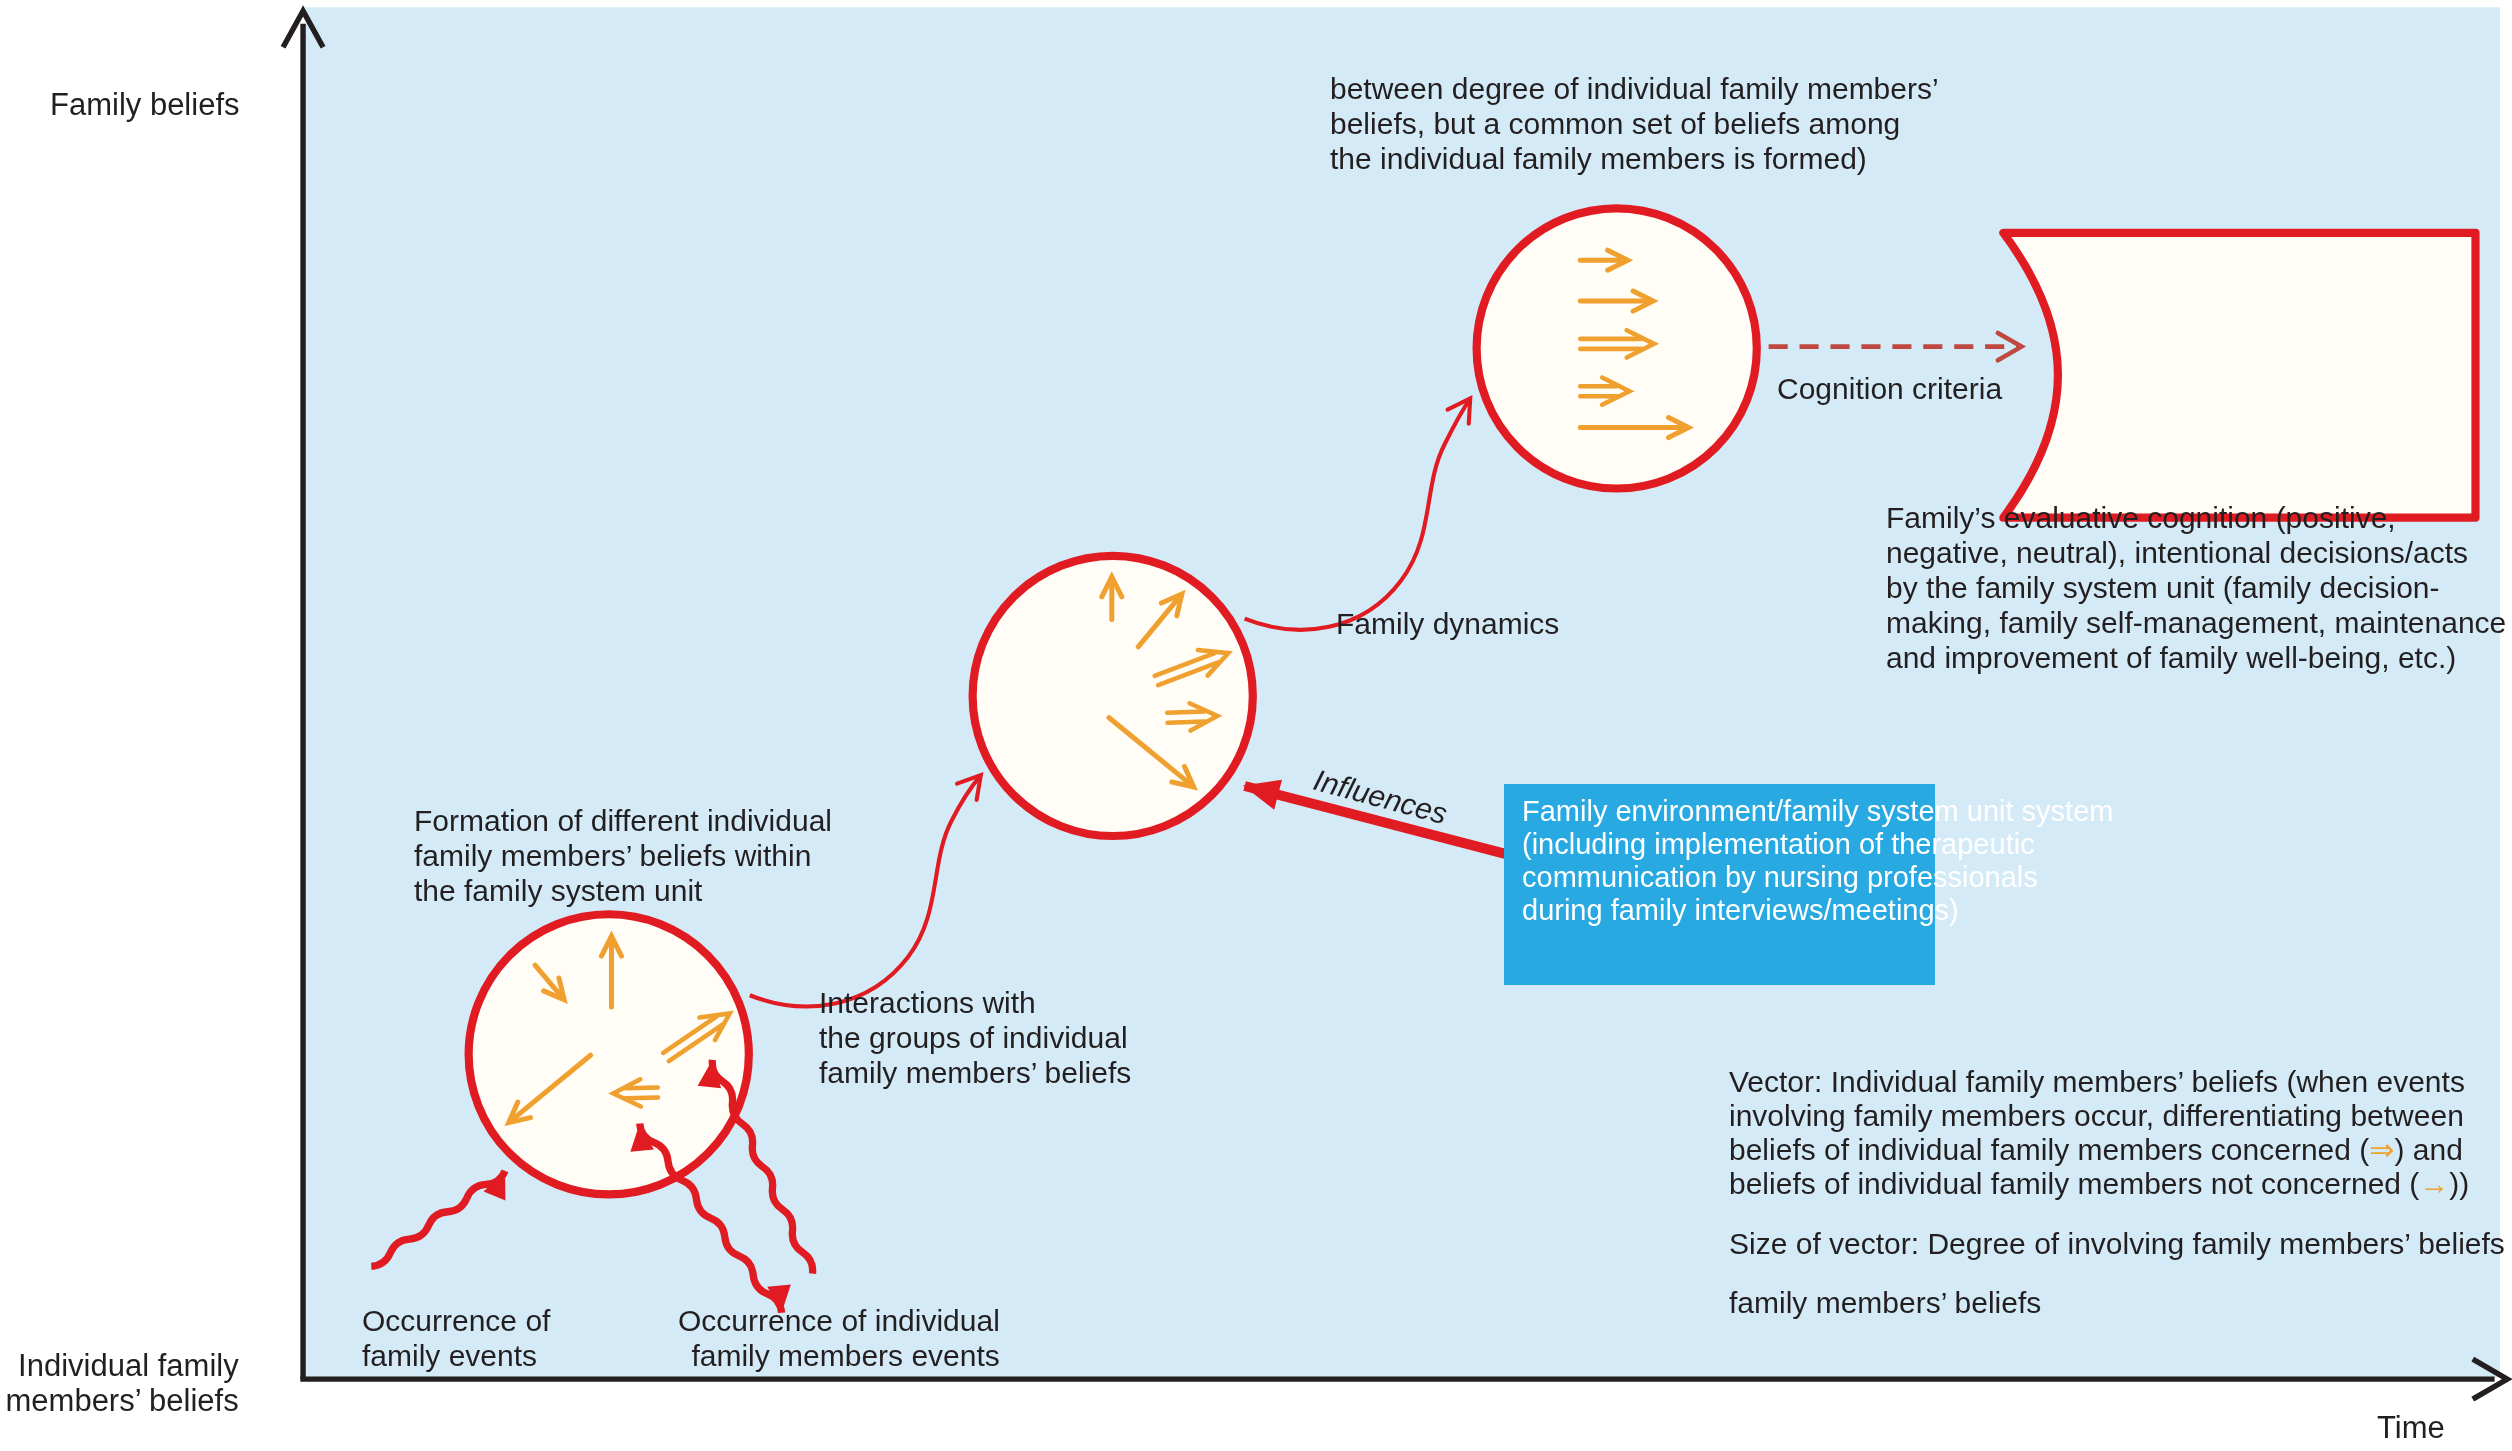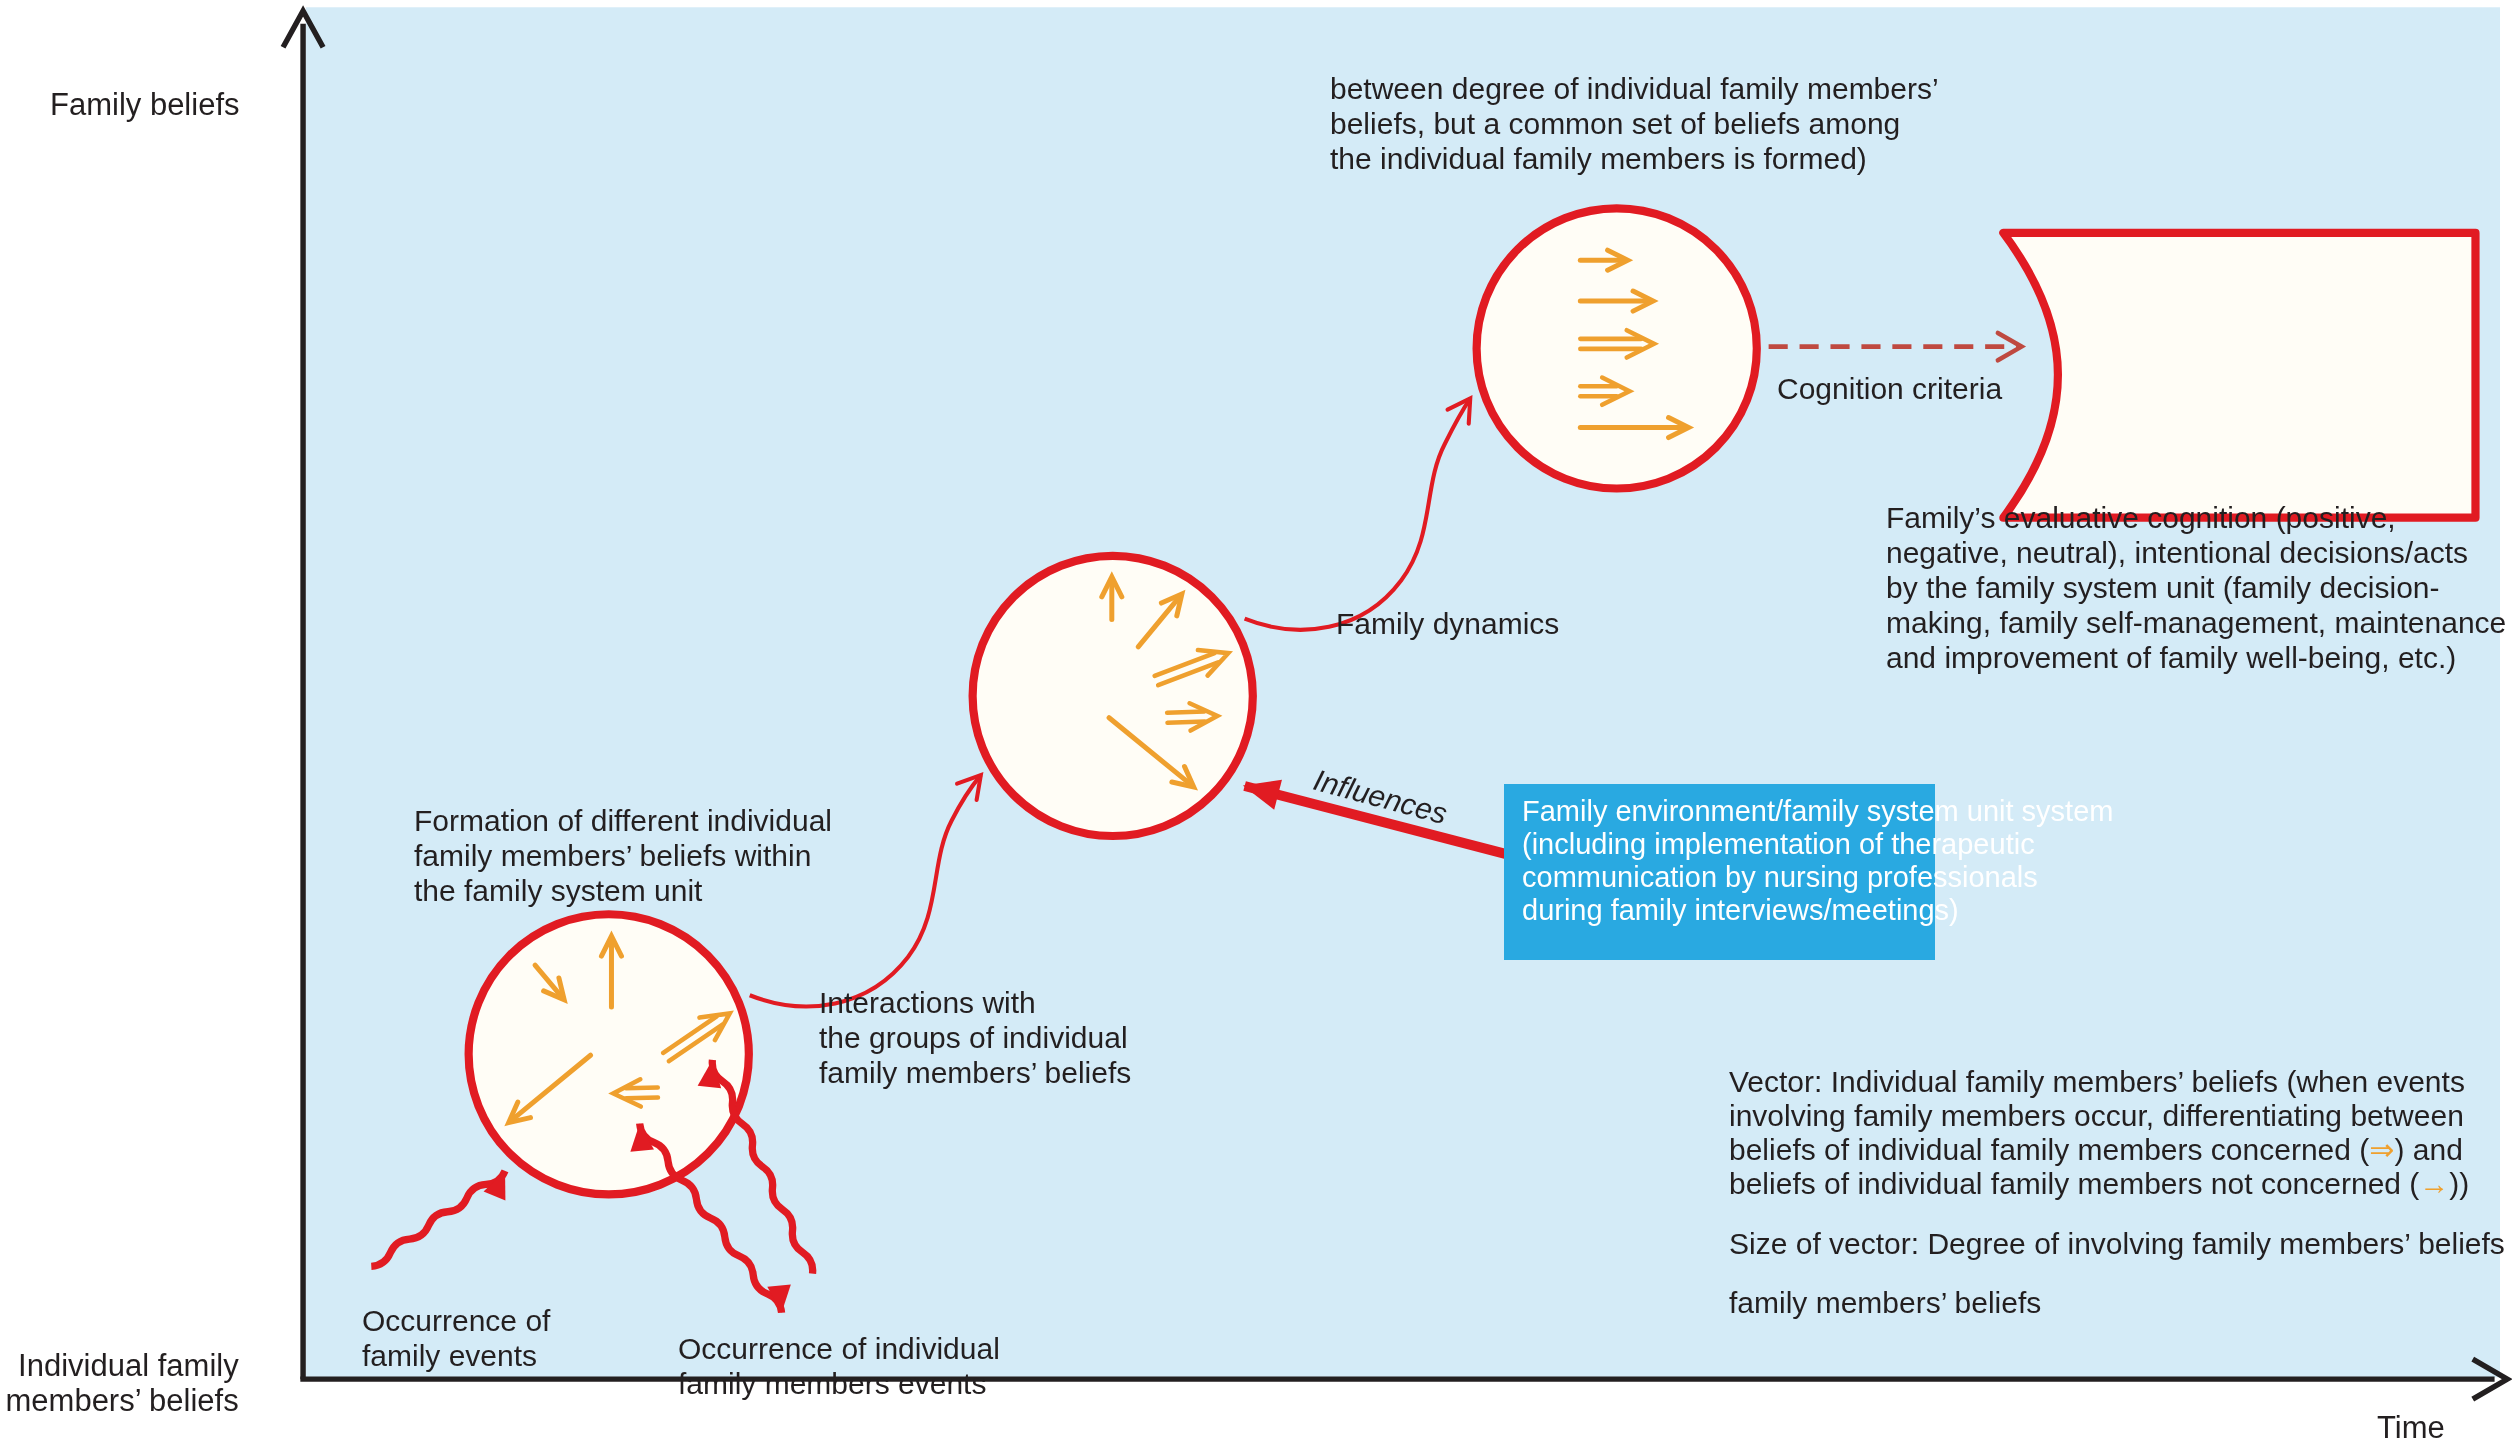--- a/index.html
+++ b/index.html
@@ -3,21 +3,21 @@
 <meta charset="utf-8">
 <style>
   html,body{margin:0;padding:0;background:#ffffff;}
   .canvas{position:relative;width:2512px;height:1451px;background:#ffffff;overflow:hidden;
           font-family:"Liberation Sans","DejaVu Sans",sans-serif;color:#231f20;}
   .canvas svg.fig{position:absolute;left:0;top:0;}
   .label{position:absolute;font-size:30px;line-height:35px;white-space:nowrap;color:#231f20;}
   .axislab{font-size:31px;line-height:35px;text-align:right;}
   .italic{font-style:italic;}
   .rot{transform:rotate(15deg);transform-origin:0 0;}
-  .envbox{position:absolute;left:1504px;top:784px;width:431px;height:176px;background:#29a9e1;
+  .envbox{position:absolute;left:1504px;top:784px;width:431px;height:201px;background:#29a9e1;
           box-sizing:border-box;padding:11px 0 0 18px;}
   .envbox .label-line{color:#ffffff;font-size:29px;line-height:33px;white-space:nowrap;}
   .legend-line .glyph{color:#efa02e;font-size:30px;}
   .gap{height:25.5px;}
 </style>
 </head>
 <body>
 
 <div class="canvas">
 
@@ -182,21 +182,21 @@
     <div>Interactions with</div>
     <div>the groups of individual</div>
     <div>family members’ beliefs</div>
   </div>
 
   <div class="label" style="left:362px;top:1303px;">
     <div>Occurrence of</div>
     <div>family events</div>
   </div>
 
-  <div class="label" style="left:678px;top:1331px;">
+  <div class="label" style="left:678px;top:1303px;text-align:right;">
     <div>Occurrence of individual</div>
     <div>family members events</div>
   </div>
 
   <div class="label" style="left:1729px;top:1065px;line-height:34px;">
     <div class="legend-line">Vector: Individual family members’ beliefs (when events</div>
     <div class="legend-line">involving family members occur, differentiating between</div>
     <div class="legend-line"><span>beliefs of individual family members concerned (</span><span class="glyph">⇒</span><span>) and</span></div>
     <div class="legend-line"><span>beliefs of individual family members not concerned (</span><span class="glyph">→</span><span>))</span></div>
     <div class="gap"></div>

